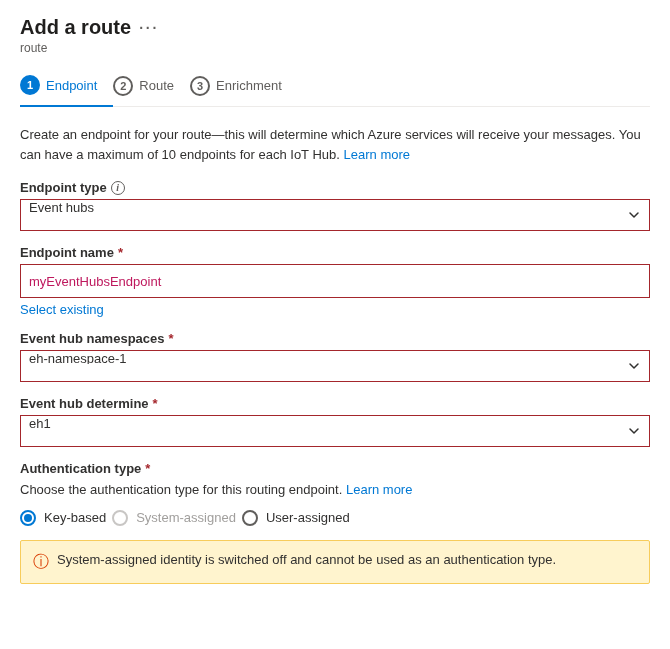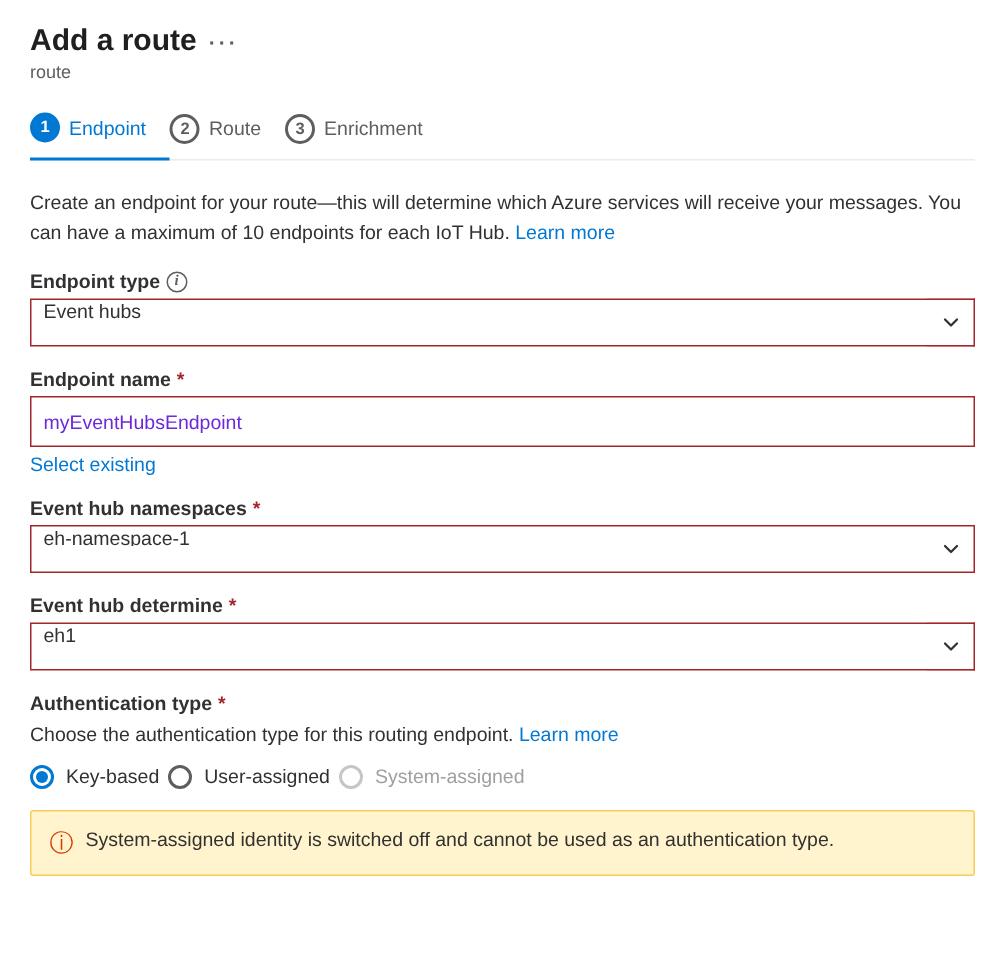--- a/index.html
+++ b/index.html
@@ -159,21 +159,21 @@
     .select-wrapper.red-border .select-field {
       border: 1.5px solid #a4262c;
     }
 
     .text-input {
       width: 100%;
       height: 16px;
       border: 1.5px solid #a4262c;
       padding: 16px 8px;
       font-size: 13px;
-      color: #6d28d9;
+      color: #be185d;
       outline: none;
       background: #fff;
     }
 
     .select-existing-link {
       color: #0078d4;
       text-decoration: none;
       font-size: 13px;
       cursor: pointer;
       display: inline-block;
@@ -352,28 +352,28 @@
     <span>Choose the authentication type for this routing endpoint.</span>
     <a href="#">Learn more</a>
   </div>
   <div class="radio-group">
 
     <label class="radio-item">
       <div class="radio-circle selected"></div>
       <span>Key-based</span>
     </label>
 
+    <label class="radio-item disabled">
+      <div class="radio-circle disabled"></div>
+      <span>System-assigned</span>
+    </label>
+
     <label class="radio-item">
       <div class="radio-circle"></div>
       <span>User-assigned</span>
     </label>
-
-    <label class="radio-item disabled">
-      <div class="radio-circle disabled"></div>
-      <span>System-assigned</span>
-    </label>
   </div>
 </div>
 
 <div class="warning-banner">
   <span class="warning-icon">ⓘ</span>
   <span class="warning-text">System-assigned identity is switched off and cannot be used as an authentication type.</span>
 </div>
 
 </body></html>

